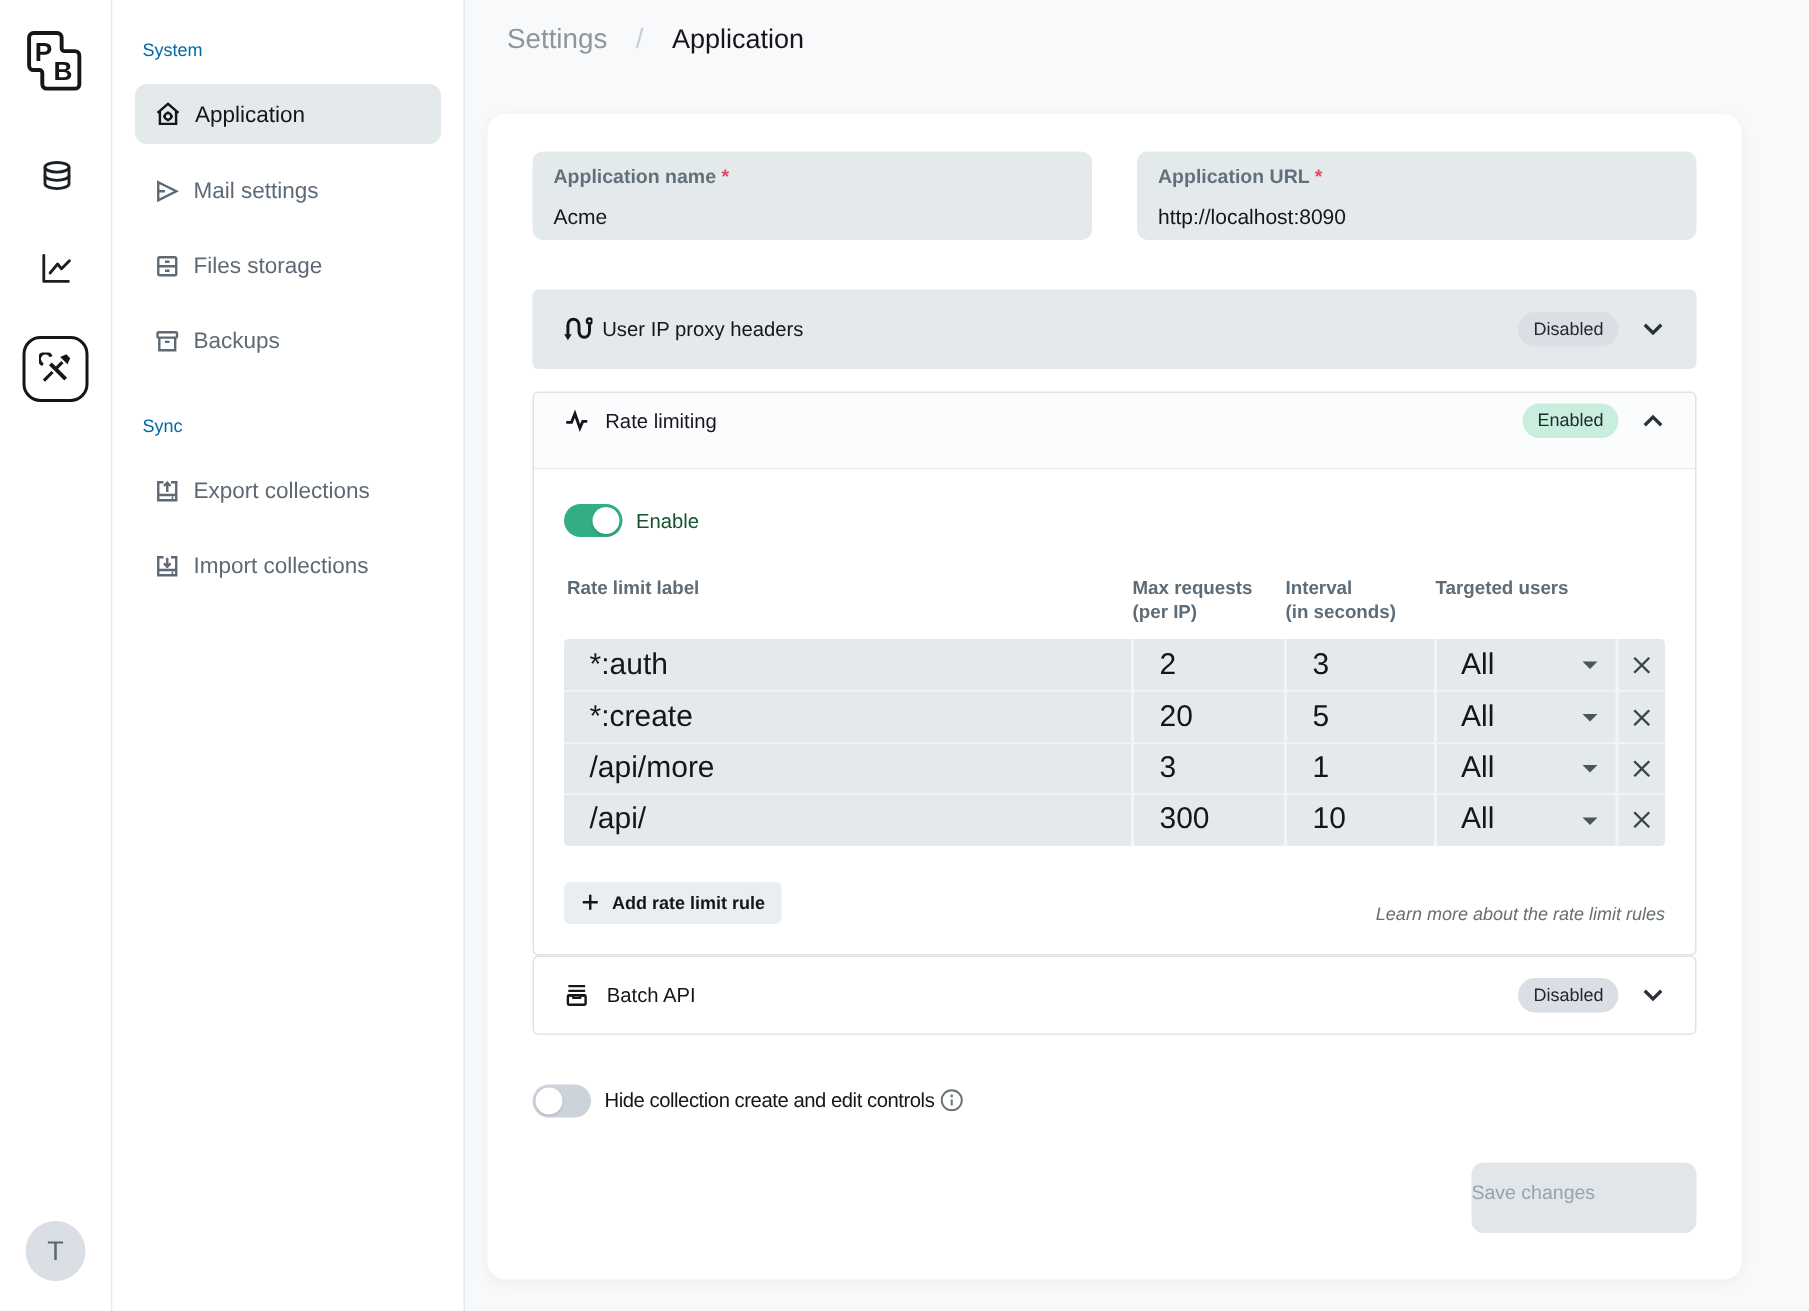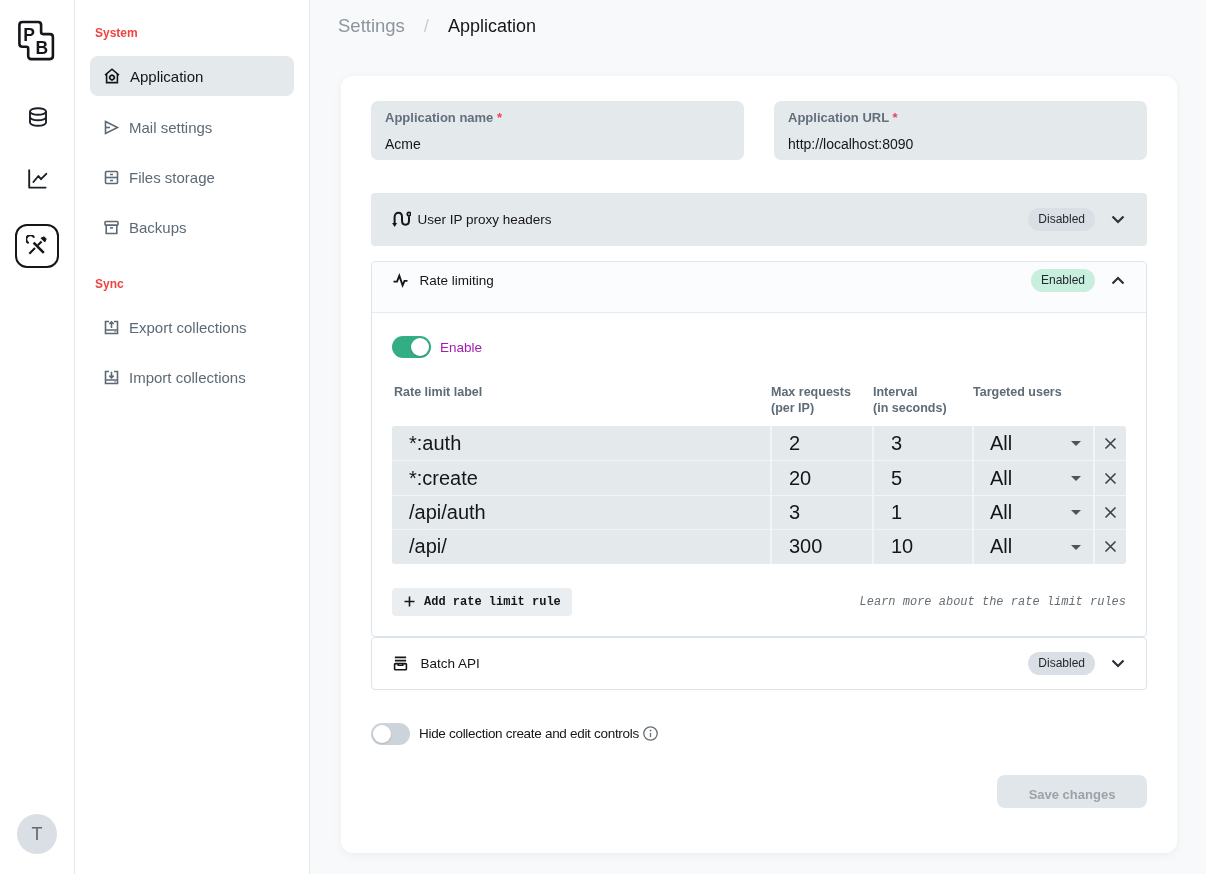--- a/index.html
+++ b/index.html
@@ -8,31 +8,31 @@
 
   
   #rail { position:absolute; left:0; top:0; width:75px; height:874px; background:#fff; border-right:1px solid #e3e9ed; }
   #logo { position:absolute; left:14px; top:20px; }
   .railicon { position:absolute; left:0; width:75px; text-align:center; color:#1a2026; }
   #toolbox { position:absolute; left:15px; top:224px; width:44px; height:44px; border:2px solid #16161a; border-radius:12px; display:flex; align-items:center; justify-content:center; }
   #avatar { position:absolute; left:17px; top:814px; width:40px; height:40px; border-radius:50%; background:#d9dfe5; color:#5a6a76; font-size:18px; line-height:40px; text-align:center; }
 
   
   #side { position:absolute; left:75px; top:0; width:235px; height:874px; background:#fff; border-right:1px solid #e3e9ed; }
-  .sectionTitle { position:absolute; left:20px; font-size:12px; font-weight:bold; color:#ef4444; }
+  .sectionTitle { position:absolute; left:20px; font-size:12px; font-weight:normal; color:#0369a1; }
   .navitem { position:absolute; left:15px; width:204px; height:40px; border-radius:8px; display:flex; align-items:center; color:#5d6a75; font-size:15px; }
   .navitem svg { margin-left:13px; margin-right:9px; flex:none; }
   .navitem.active { background:#e4e9ec; color:#16161a; }
 
   
   #main { position:absolute; left:310px; top:0; width:896px; height:874px; }
   #crumbs { position:absolute; left:28px; top:15px; font-size:18.5px; }
   #crumbs .dim { color:#8d959d; }
   #crumbs .sep { color:#c9ced4; margin-left:19px; margin-right:19px; }
-  #card { position:absolute; left:31px; top:76px; width:836px; height:777px; background:#fff; border-radius:12px; box-shadow:0 2px 10px 0 rgba(0,0,0,.05); padding:25px 30px; }
+  #card { position:absolute; left:15px; top:76px; width:836px; height:777px; background:#fff; border-radius:12px; box-shadow:0 2px 10px 0 rgba(0,0,0,.05); padding:25px 30px; }
 
   .fieldrow { display:flex; gap:30px; }
   .field { flex:1; height:59px; background:#e4e9ec; border-radius:7px; padding:9px 14px; }
   .field .lbl { font-size:13px; font-weight:bold; color:#62707c; }
   .field .lbl b { color:#e34562; font-weight:bold; }
   .field .val { font-size:14px; margin-top:11px; color:#16161a; }
 
   .accordion { height:53px; background:#e4e9ec; border-radius:4px; display:flex; align-items:center; padding:0 21px; }
   .accordion.white { background:#fff; border:1px solid #dde4e9; padding:0 20px; }
   .acc-title { font-size:13.5px; margin-left:10.5px; }
@@ -44,44 +44,44 @@
   #panelHead { height:51px; display:flex; align-items:center; padding:3px 20px 16px 20px; border-bottom:1px solid #e6ebef; background:#fbfcfd; border-radius:4px 4px 0 0; }
   #panelBody { padding:23px 20px 20px 20px; }
 
   .togglerow { display:flex; align-items:center; }
   .toggle { width:39px; height:22px; border-radius:11px; position:relative; flex:none; }
   .toggle.on { background:#32ad84; }
   .toggle.off { background:#ccd3da; }
   .toggle .knob { position:absolute; top:2px; width:18px; height:18px; background:#fff; border-radius:50%; box-shadow:0 1px 2px rgba(0,0,0,.15); }
   .toggle.on .knob { right:2px; }
   .toggle.off .knob { left:2px; }
-  .togglerow .tlabel { margin-left:9px; font-size:13.5px; color:#a21caf; }
+  .togglerow .tlabel { margin-left:9px; font-size:13.5px; color:#14532d; }
 
   
   #thead { display:flex; margin-top:26px; color:#5d6c77; font-size:12.5px; font-weight:bold; line-height:16px; }
   #thead > div { padding-left:4px; }
   .tr { display:flex; height:34.4px; background:#e4e9ec; }
   .tr + .tr { border-top:1px solid #f2f5f7; }
   #rows { margin-top:10px; border-radius:3px; overflow:hidden; }
   .tr > div { display:flex; align-items:center; font-size:20px; }
   .c1 { width:378px; padding-left:17px; }
   .c2 { width:102px; padding-left:17px; }
   .c3 { width:100px; padding-left:17px; }
   .c4 { width:121px; padding-left:16px; position:relative; }
   .c5 { width:33px; justify-content:center; }
   .tr .c2, .tr .c3, .tr .c4, .tr .c5 { border-left:2px solid #f2f5f7; }
   .caret { position:absolute; right:12px; top:50%; margin-top:-2px; width:0; height:0; border-left:5px solid transparent; border-right:5px solid transparent; border-top:5.5px solid #4c555e; }
 
-  #addrow { display:flex; align-items:center; margin-top:24px;font-family:Liberation Mono, monospace; }
+  #addrow { display:flex; align-items:flex-end; margin-top:24px; }
   #addbtn { height:28px; background:#ebeef1; border-radius:4px; font-size:12px; font-weight:bold; color:#16161a; display:flex; align-items:center; padding:0 11px; }
   #learn { margin-left:auto; font-style:italic; font-size:12px; color:#666f75; }
 
   #hiderow { margin-top:33px; display:flex; align-items:center; }
   #saverow { margin-top:30px; display:flex; }
-  #savebtn { margin-left:auto; width:150px; height:33px; background:#e1e6ea; border-radius:8px; color:#9aa2aa; font-weight:bold; font-size:13px; text-align:center; line-height:39px; }
+  #savebtn { margin-left:auto; width:150px; height:47px; background:#e1e6ea; border-radius:8px; color:#9aa2aa; font-weight:normal; font-size:13px; line-height:39px; }
 </style>
 </head>
 <body>
 
 <div id="rail">
   <svg id="logo" width="42" height="42" viewBox="0 0 42 42" fill="none">
     <path d="M5.4 8.4 C5.4 6.7 6.7 5.4 8.4 5.4 L24.1 5.4 C25.8 5.4 27.1 6.7 27.1 8.4 L27.1 15.5 C27.1 16.6 28 17.5 29.1 17.5 L35.9 17.5 C37.6 17.5 38.9 18.8 38.9 20.5 L38.9 39.5 C38.9 41.2 37.6 42.5 35.9 42.5 L17.2 42.5 C15.5 42.5 14.2 41.2 14.2 39.5 L14.2 32.1 C14.2 31 13.3 30.1 12.2 30.1 L8.4 30.1 C6.7 30.1 5.4 28.8 5.4 27.1 Z" transform="translate(0,-3.4)" fill="#fff" stroke="#16161a" stroke-width="2.6"></path>
     <text x="9.2" y="20.5" font-family="Liberation Sans, sans-serif" font-weight="bold" font-size="17.5" fill="#16161a">P</text>
     <text x="21.6" y="33.6" font-family="Liberation Sans, sans-serif" font-weight="bold" font-size="17.5" fill="#16161a">B</text>
   </svg>
@@ -241,21 +241,21 @@
             <div class="c2">20</div>
             <div class="c3">5</div>
             <div class="c4">All<span class="caret"></span></div>
             <div class="c5">
                 <svg width="13" height="13" viewBox="0 0 13 13" stroke="#3b434b" stroke-width="1.6" fill="none">
                   <path d="M1.5 1.5 L11.5 11.5 M11.5 1.5 L1.5 11.5"></path>
                 </svg>
               </div>
           </div>
           <div class="tr">
-            <div class="c1">/api/auth</div>
+            <div class="c1">/api/more</div>
             <div class="c2">3</div>
             <div class="c3">1</div>
             <div class="c4">All<span class="caret"></span></div>
             <div class="c5">
                 <svg width="13" height="13" viewBox="0 0 13 13" stroke="#3b434b" stroke-width="1.6" fill="none">
                   <path d="M1.5 1.5 L11.5 11.5 M11.5 1.5 L1.5 11.5"></path>
                 </svg>
               </div>
           </div>
           <div class="tr">

